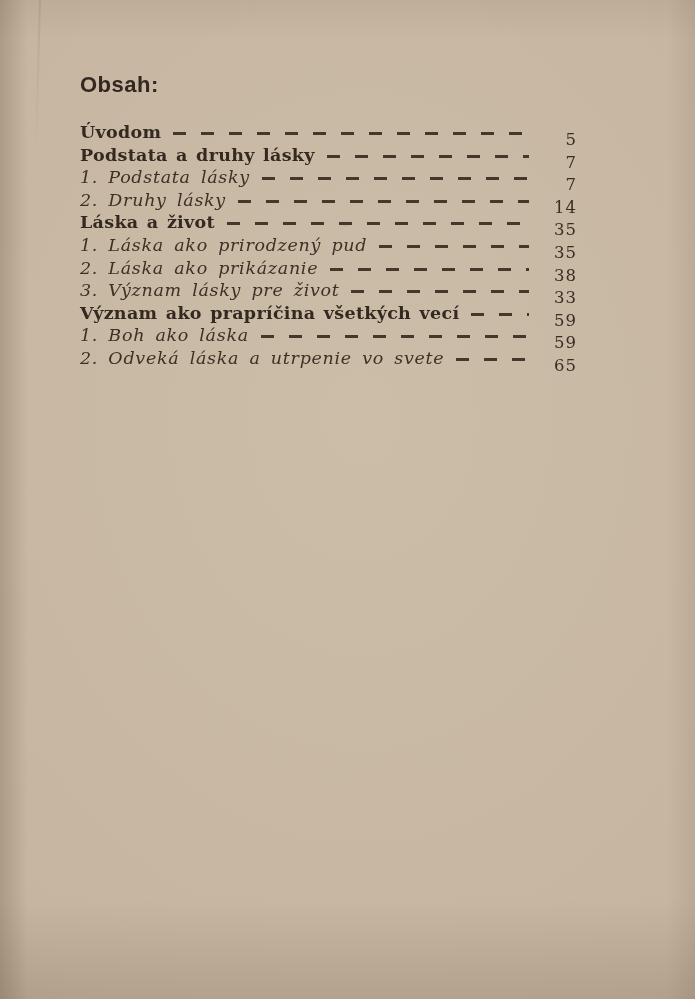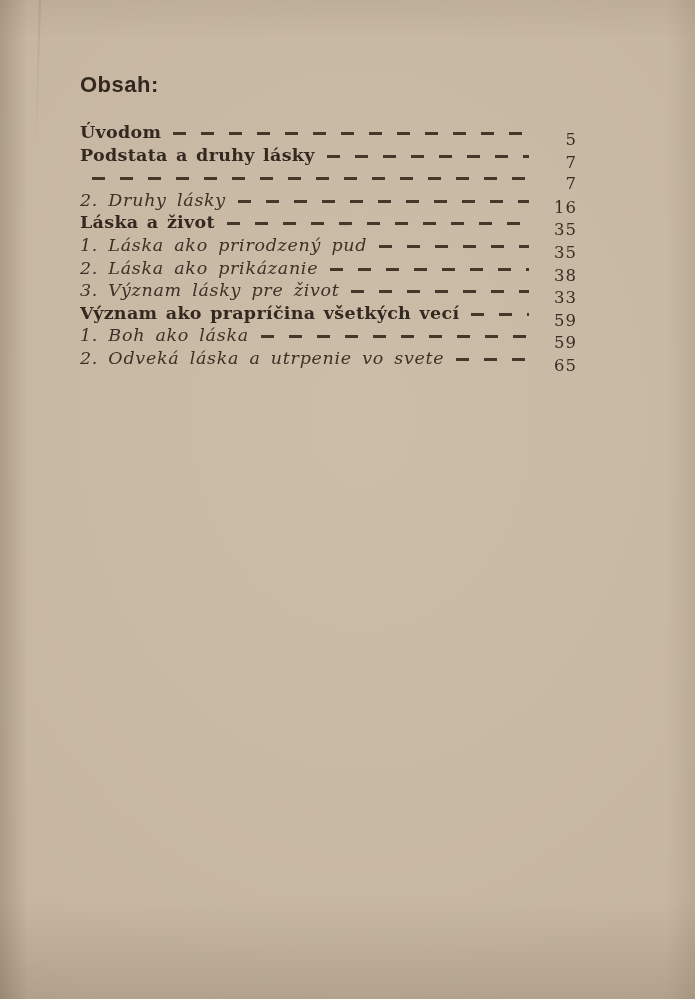--- a/index.html
+++ b/index.html
@@ -110,28 +110,29 @@
       <span class="pagenum">5</span>
     </div>
 
     <div class="row bold">
       <span class="label">Podstata a druhy lásky</span>
       <span class="leader"></span>
       <span class="pagenum">7</span>
     </div>
 
     <div class="row italic">
+      <span class="label">1. Podstata lásky</span>
       <span class="leader"></span>
       <span class="pagenum">7</span>
     </div>
 
     <div class="row italic">
       <span class="label">2. Druhy lásky</span>
       <span class="leader"></span>
-      <span class="pagenum">16</span>
+      <span class="pagenum">14</span>
     </div>
 
     <div class="row bold">
       <span class="label">Láska a život</span>
       <span class="leader"></span>
       <span class="pagenum">35</span>
     </div>
 
     <div class="row italic">
       <span class="label">1. Láska ako prirodzený pud</span>

